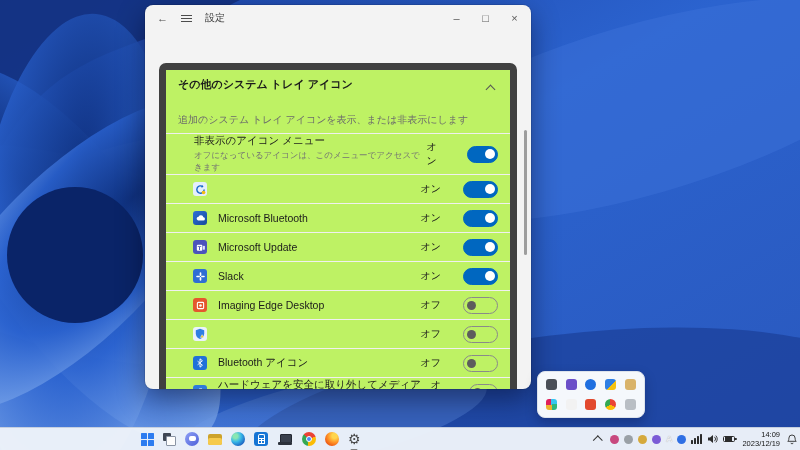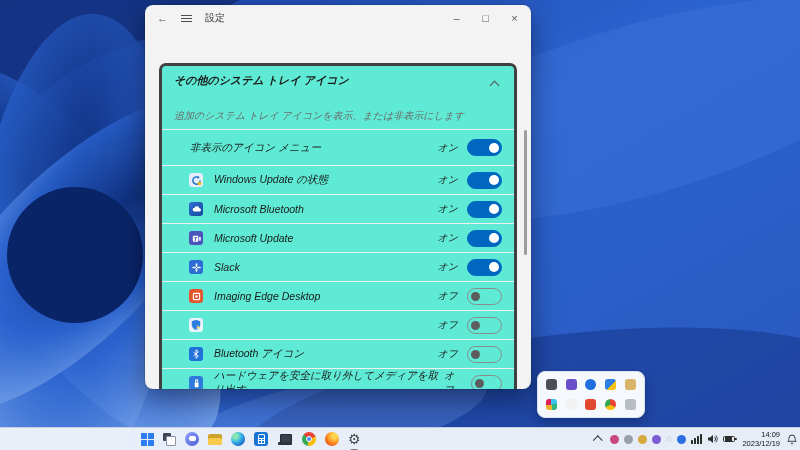--- a/index.html
+++ b/index.html
@@ -13,36 +13,36 @@
   .tb-back{margin-left:12px;font-size:11px;color:#494949;cursor:default;}
   .tb-burger{margin-left:13px;width:11px;height:7px;
     background:repeating-linear-gradient(#4c4c4c 0 1px,transparent 1px 3px);}
   .tb-app{margin-left:13px;font-size:10px;color:#3a3a3a;}
   .win-controls{position:absolute;right:2px;top:0;display:flex;}
   .wc{width:29px;height:25px;display:flex;align-items:center;justify-content:center;
     font-size:11px;color:#5a5a5a;}
   .breadcrumb{position:absolute;left:22px;top:29px;font-size:17px;font-weight:700;color:#191919;}
   .breadcrumb .sep{font-weight:400;color:#5f5f5f;margin:0 7px;font-size:15px;}
   
-  .card{position:absolute;left:14px;right:14px;top:58px;bottom:-10px;background:#5eead4;
-    border:3px solid #404040;border-radius:7px;box-sizing:border-box;overflow:hidden;font-style:italic;}
+  .card{position:absolute;left:14px;right:14px;top:58px;bottom:-10px;background:#bef264;
+    border:7px solid #404040;border-radius:7px;box-sizing:border-box;overflow:hidden;}
   .sec-head{position:relative;padding:7px 12px 6px 12px;border-bottom:1px solid #efefef;min-height:36px;box-sizing:border-box;}
   .sec-title{font-size:11px;font-weight:700;color:#1b1b1b;}
   .sec-sub{font-size:10px;color:#6b6b6b;margin-top:21px;}
   .chev-up{position:absolute;right:16px;top:16px;width:6px;height:6px;
     border-left:1.3px solid #555;border-top:1.3px solid #555;transform:rotate(45deg);}
   .row{position:relative;display:flex;align-items:center;min-height:29px;
     padding:0 12px 0 52px;border-bottom:1px solid #f0f0f0;box-sizing:border-box;}
   .row.first{min-height:36px;padding-left:28px;}
   .row .txtcol{display:flex;flex-direction:column;justify-content:center;}
   .row .label{font-size:10.5px;color:#1b1b1b;}
   .row .sub{font-size:8.5px;color:#727272;margin-top:2px;}
   .row-ic{position:absolute;left:27px;top:50%;transform:translateY(-50%);width:14px;height:14px;
     border-radius:3px;display:flex;align-items:center;justify-content:center;}
-  .row-right{margin-left:auto;display:flex;align-items:center;gap:9px;}
+  .row-right{margin-left:auto;display:flex;align-items:center;gap:22px;}
   .state{font-size:10px;color:#1b1b1b;}
   .toggle{width:35px;height:17px;box-sizing:border-box;border-radius:9px;border:1px solid #8a8a8a;
     background:transparent;position:relative;cursor:pointer;}
   .toggle .knob{position:absolute;left:3px;top:3px;width:9px;height:9px;border-radius:50%;background:#5d5d5d;}
   .toggle.on{background:#0067C0;border-color:#0067C0;}
   .toggle.on .knob{left:auto;right:2.5px;top:2.5px;width:10px;height:10px;background:#fff;}
   .scroll-thumb{position:absolute;right:4px;top:125px;width:3px;height:125px;border-radius:2px;background:#9d9d9d;}
   
   .ic-wu{background:#e4eefb;} .ic-od{background:linear-gradient(135deg,#2e6fd8,#164a9c);}
   .ic-teams{background:#4b53bc;} .ic-slack{background:#2e6ed4;}
@@ -155,38 +155,38 @@
     <div class="card">
       <div class="sec-head">
         <div class="sec-title">その他のシステム トレイ アイコン</div>
         <div class="sec-sub">追加のシステム トレイ アイコンを表示、または非表示にします</div>
         <span class="chev-up"></span>
       </div>
 
       <div class="row first">
         <div class="txtcol">
           <span class="label">非表示のアイコン メニュー</span>
+          <span class="sub">オフになっているアイコンは、このメニューでアクセスできます</span>
         </div>
         <div class="row-right">
           <span class="state">オン</span>
           <div class="toggle on">
               <div class="knob"></div>
             </div>
         </div>
       </div>
 
       <div class="row">
         <span class="row-ic ic-wu">
           <svg width="11" height="11" viewBox="0 0 12 12">
               <path d="M10 6A4 4 0 1 1 8.6 3" fill="none" stroke="#1266c9" stroke-width="1.5"></path>
               <path d="M7.9 1l1.3 2.4-2.6.3z" fill="#1266c9"></path>
               <circle cx="9.3" cy="9.3" r="2" fill="#f3bb12"></circle>
             </svg>
         </span>
-        <span class="label">Windows Update の状態</span>
         <div class="row-right">
           <span class="state">オン</span>
           <div class="toggle on">
               <div class="knob"></div>
             </div>
         </div>
       </div>
 
       <div class="row">
         <span class="row-ic ic-od">

